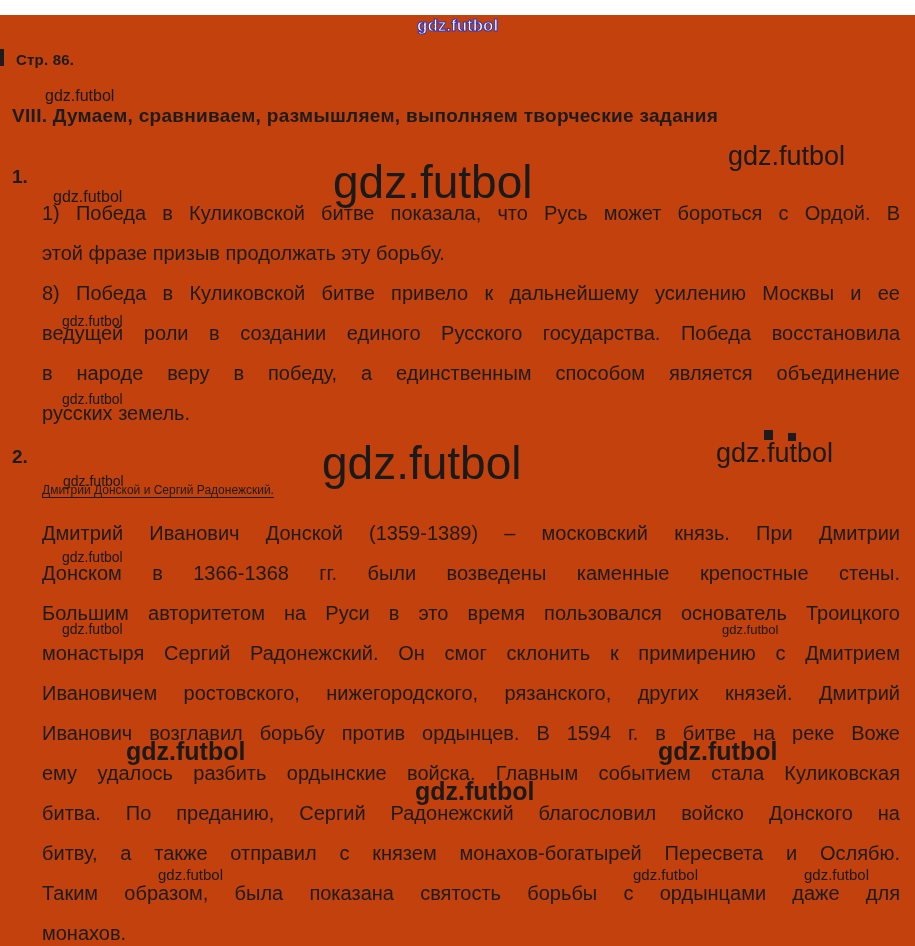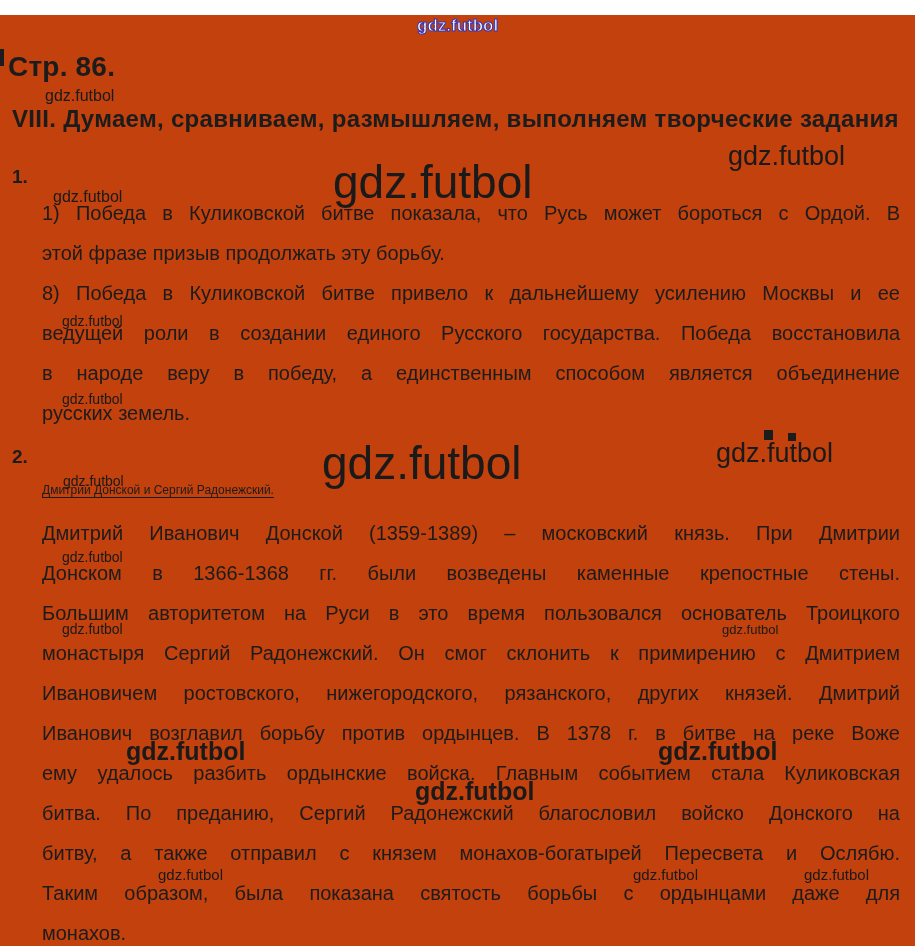--- a/index.html
+++ b/index.html
@@ -7,26 +7,26 @@
     position:relative;
     width:915px;height:946px;
     background:#c2410c;
     font-family:"Liberation Sans","DejaVu Sans",sans-serif;
     color:#1c1c1c;
     overflow:hidden;
     margin-top:15px;
   }
   
   .page-label{
-    position:absolute;left:8px;top:36px;
-    font-size:28px;font-weight:700;letter-spacing:0.2px;
+    position:absolute;left:16px;top:36px;
+    font-size:15px;font-weight:700;letter-spacing:0.2px;
   }
   .section-heading{
     position:absolute;left:12px;top:90px;
-    font-size:24px;font-weight:700;letter-spacing:0.3px;white-space:nowrap;
+    font-size:19px;font-weight:700;letter-spacing:0.3px;white-space:nowrap;
   }
   .item-number{
     position:absolute;left:12px;
     font-size:19px;font-weight:700;
   }
   .num-1{top:151px;}
   .num-2{top:431px;}
   
   .line{
     position:absolute;left:42px;width:858px;
@@ -118,21 +118,21 @@
   <div class="subtitle">Дмитрий Донской и Сергий Радонежский.</div>
 
   <div class="line just" style="top:506px">Дмитрий Иванович Донской (1359-1389) – московский князь. При Дмитрии</div>
   <div class="wm wm-sm wm-sm-6">gdz.futbol</div>
   <div class="line just" style="top:546px">Донском в 1366-1368 гг. были возведены каменные крепостные стены.</div>
   <div class="line just" style="top:586px">Большим авторитетом на Руси в это время пользовался основатель Троицкого</div>
   <div class="wm wm-sm wm-sm-7">gdz.futbol</div>
   <div class="wm wm-sm wm-sm-8">gdz.futbol</div>
   <div class="line just" style="top:626px">монастыря Сергий Радонежский. Он смог склонить к примирению с Дмитрием</div>
   <div class="line just" style="top:666px">Ивановичем ростовского, нижегородского, рязанского, других князей. Дмитрий</div>
-  <div class="line just" style="top:706px">Иванович возглавил борьбу против ордынцев. В 1378 г. в битве на реке Воже</div>
+  <div class="line just" style="top:706px">Иванович возглавил борьбу против ордынцев. В 1594 г. в битве на реке Воже</div>
   <div class="wm wm-bold wm-bold-1">gdz.futbol</div>
   <div class="wm wm-bold wm-bold-2">gdz.futbol</div>
   <div class="line just" style="top:746px">ему удалось разбить ордынские войска. Главным событием стала Куликовская</div>
   <div class="wm wm-bold wm-bold-3">gdz.futbol</div>
   <div class="line just" style="top:786px">битва. По преданию, Сергий Радонежский благословил войско Донского на</div>
   <div class="line just" style="top:826px">битву, а также отправил с князем монахов-богатырей Пересвета и Ослябю.</div>
   <div class="wm wm-sm wm-sm-9">gdz.futbol</div>
   <div class="wm wm-sm wm-sm-10">gdz.futbol</div>
   <div class="wm wm-sm wm-sm-11">gdz.futbol</div>
   <div class="line" style="top:906px">монахов.</div>

